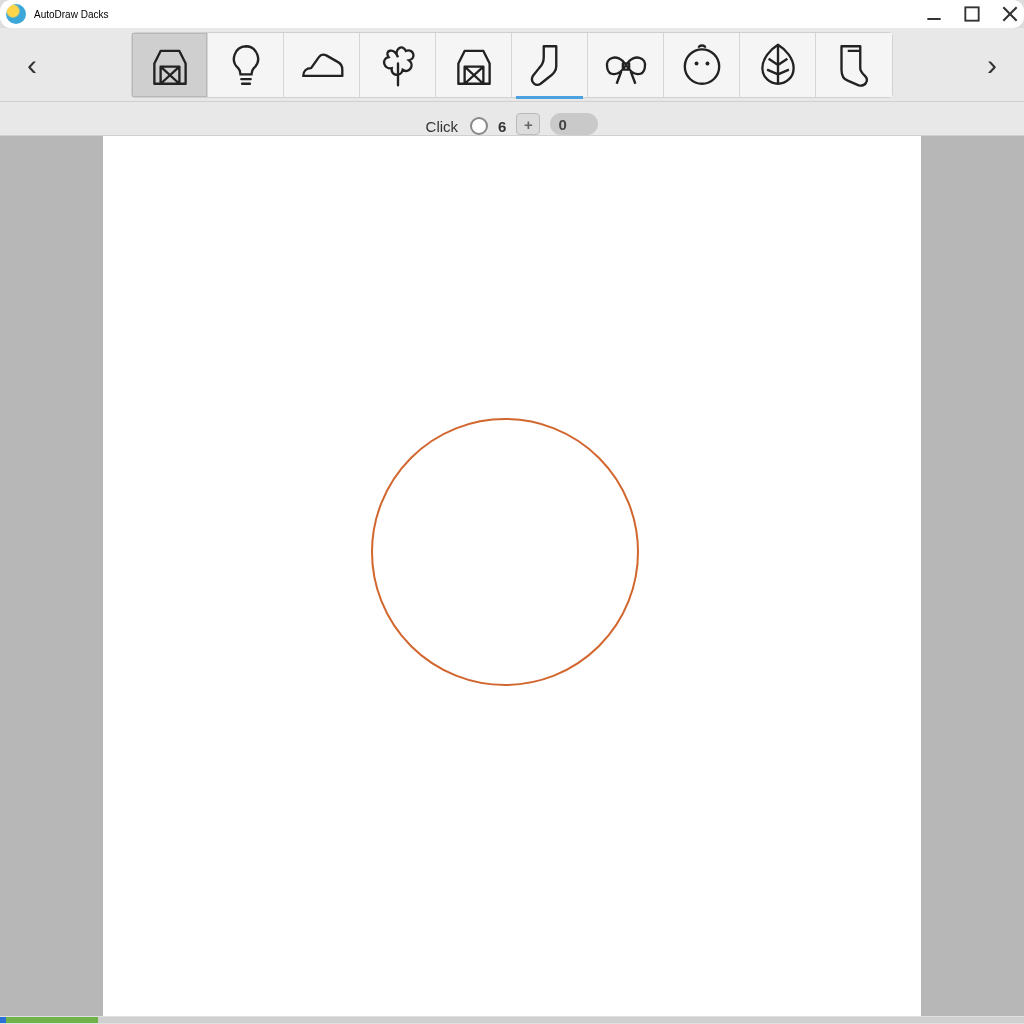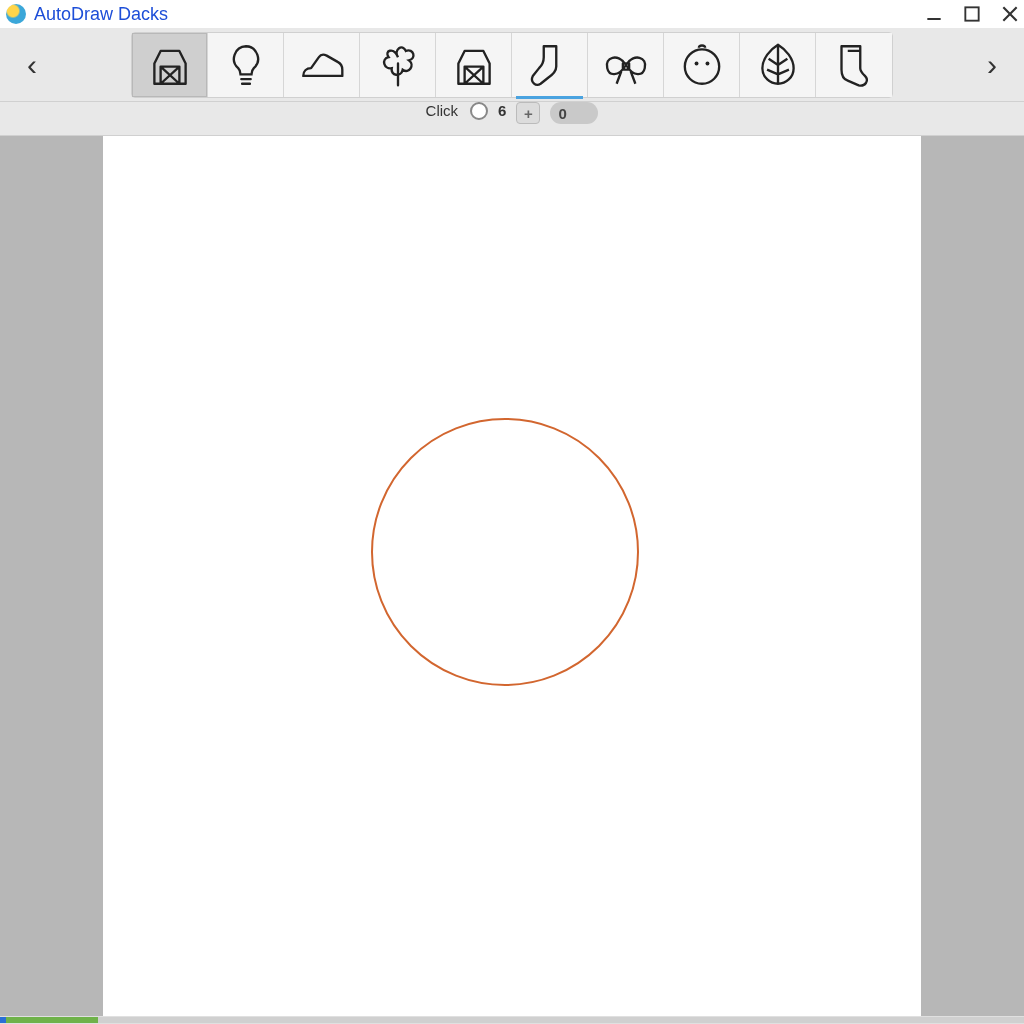--- a/index.html
+++ b/index.html
@@ -1,32 +1,32 @@
 <!DOCTYPE html>
 <html><head>
 <meta charset="utf-8">
 <style>
   * { box-sizing: border-box; margin: 0; padding: 0; }
   html, body { width: 1024px; height: 1024px; overflow: hidden; font-family: "Segoe UI", Arial, sans-serif; background: #dcdcdc; }
   .window { width: 1024px; height: 1024px; background: #dcdcdc; display: flex; flex-direction: column; }
-  .titlebar { height: 28px; background: #fff; display: flex; align-items: center; padding: 0 6px; font-size: 18px; color: #1d4ed8; }
+  .titlebar { height: 28px; background: #fff; display: flex; align-items: center; padding: 0 6px; font-size: 10px; color: #000000; border-radius: 11px; }
   .titlebar .logo { width: 20px; height: 20px; border-radius: 50%; background: radial-gradient(circle at 35% 35%, #ffd54a 0 30%, #3ba7d9 40% 100%); margin-right: 8px; flex: 0 0 auto; }
   .titlebar .title { flex: 1 1 auto; }
   .titlebar .winbtns { display: flex; gap: 22px; }
   .titlebar .winbtns span { width: 16px; height: 16px; display:inline-flex; align-items:center; justify-content:center; }
   .toolbar { height: 74px; background: #e8e8e8; display: flex; align-items: center; padding: 4px 8px; gap: 4px; border-bottom: 1px solid #d0d0d0; }
   .navbtn { width: 48px; height: 64px; display:flex; align-items:center; justify-content:center; font-size: 30px; color: #333; cursor: pointer; }
   .sugg-strip { flex: 0 0 auto; display: flex; gap: 0; border: 1px solid #d0d0d0; border-radius: 4px; background: #f5f5f5; }
   .sugg { width: 76px; height: 64px; border-right: 1px solid #d6d6d6; display:flex; align-items:center; justify-content:center; background: #f5f5f5; cursor:pointer; position:relative; }
   .sugg:last-child { border-right: none; }
   .sugg.selected { background: #cfcfcf; box-shadow: inset 0 0 0 1px #b8b8b8; }
   .sugg.highlighted::after { content:""; position:absolute; left:4px; right:4px; bottom:-2px; height:3px; background:#4aa3e0; }
   .sugg svg { width: 50px; height: 50px; }
   .toolbar .spacer { flex: 1 1 auto; }
-  .controls { height: 34px; background: #e8e8e8; display:flex; align-items:flex-start; justify-content:center; gap: 10px; font-size: 15px; color:#333; border-bottom:1px solid #d0d0d0;}
+  .controls { height: 34px; background: #e8e8e8; display:flex; align-items:flex-end; justify-content:center; gap: 10px; font-size: 15px; color:#333; border-bottom:1px solid #d0d0d0;}
   .controls .label { margin-right: 2px; }
   .controls .radio { width:18px; height:18px; border:2px solid #888; border-radius:50%; background:#fff; }
   .controls .val { font-weight:600; }
   .controls .plusbtn { width:24px; height:22px; background:#dcdcdc; border:1px solid #bbb; border-radius:4px; display:flex; align-items:center; justify-content:center; font-weight:700; color:#666;}
   .controls .counter { width:48px; height:22px; background:#c9c9c9; border-radius:11px; display:flex; align-items:center; padding:0 8px; font-weight:700; color:#444;}
   .workspace { flex: 1 1 auto; background:#b7b7b7; display:flex; justify-content:center; overflow:hidden; }
   .canvas { width: 818px; height: 100%; background:#fff; position:relative; }
   .drawing { position:absolute; left:268px; top:282px; width:268px; height:268px; border:2px solid #d2662f; border-radius:50%; }
   .statusbar { height: 8px; background:#e0e0e0; display:flex; align-items:center;}
   .statusbar .seg { height:6px; }

